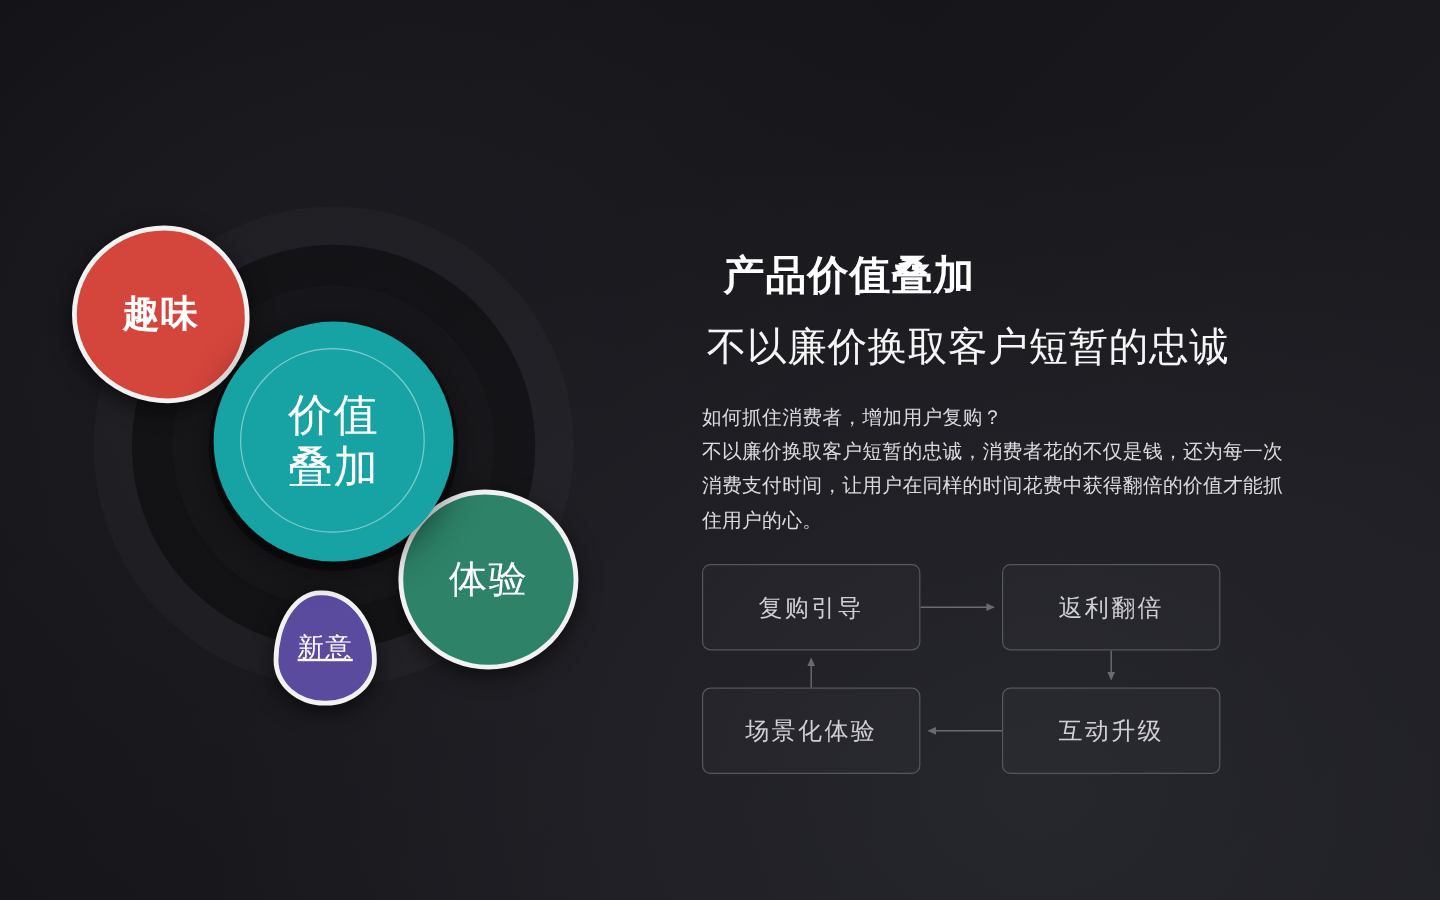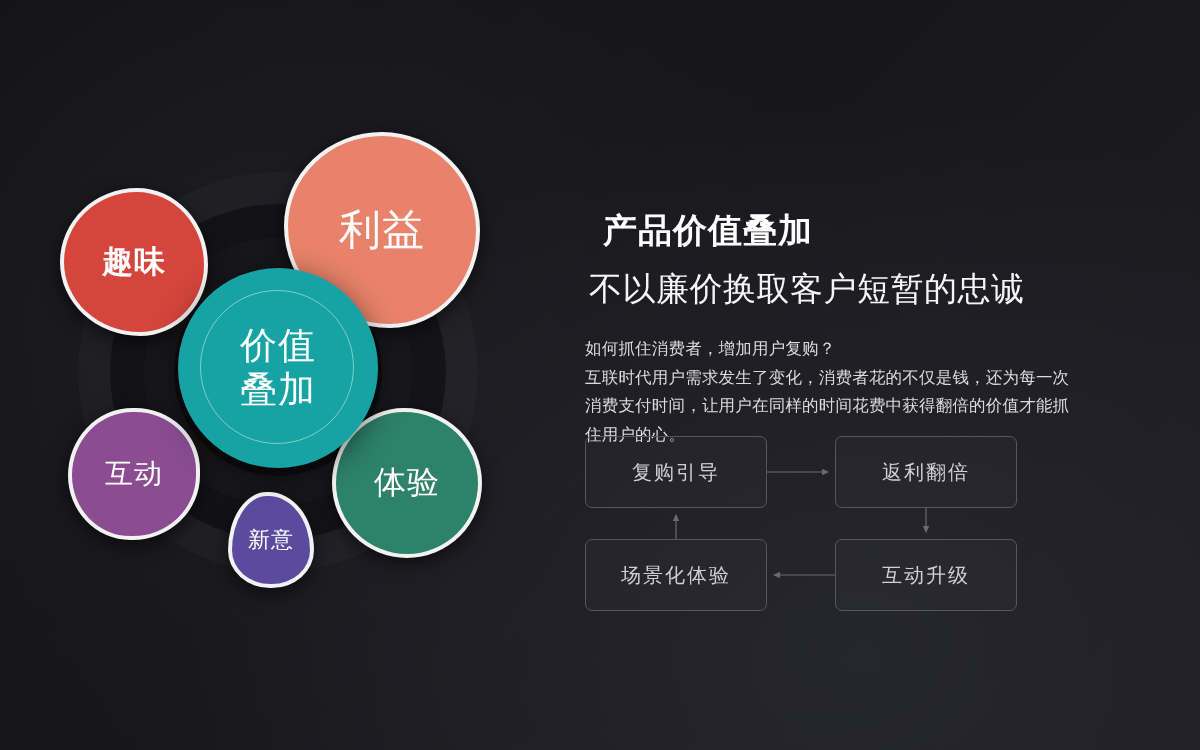--- a/index.html
+++ b/index.html
@@ -103,20 +103,21 @@
     font-size: 32px;
     z-index: 3;
   }
   .bubble-xinyi {
     left: 188px; top: 372px;
     width: 86px; height: 96px;
     background: #5b4b9e;
     border-radius: 46% 54% 50% 50% / 62% 62% 40% 40%;
     font-size: 22px;
     z-index: 5;
+    text-decoration: underline;
   }
 
   
   .bubble-center {
     left: 138px; top: 148px;
     width: 200px; height: 200px;
     background: #17a3a3;
     border-radius: 50%;
     border: none;
     font-size: 37px;
@@ -167,21 +168,21 @@
     line-height: 1.72;
     color: #dcdcdc;
     letter-spacing: 0.2px;
     max-width: 500px;
   }
 
   
   #flowchart {
     position: absolute;
     left: 585px;
-    top: 436px;
+    top: 470px;
     width: 432px;
     height: 175px;
     text-align: right;
   }
   .flow-box {
     position: absolute;
     box-sizing: border-box;
     width: 182px;
     height: 72px;
     border: 1px solid #56565e;
@@ -218,27 +219,21 @@
 
     <div class="bg-ring bg-ring-outer" data-interactable="false"></div>
     <div class="bg-ring bg-ring-mid" data-interactable="false"></div>
     <div class="bg-ring bg-ring-inner" data-interactable="false"></div>
     <div class="bg-ring bg-ring-core" data-interactable="false"></div>
 
     <div class="bubble bubble-quwei" data-interactable="true">
       <span class="bubble-label" data-interactable="false">趣味</span>
     </div>
 
-    <div class="bubble bubble-liyi" data-interactable="true">
-      <span class="bubble-label" data-interactable="false">利益</span>
-    </div>
-
-    <div class="bubble bubble-hudong" data-interactable="true">
-      <span class="bubble-label" data-interactable="false">互动</span>
-    </div>
+
 
     <div class="bubble bubble-tiyan" data-interactable="true">
       <span class="bubble-label" data-interactable="false">体验</span>
     </div>
 
     <div class="bubble bubble-center" data-interactable="true">
       <div class="center-ring" data-interactable="false"></div>
       <div class="center-text" data-interactable="false">
         <span data-interactable="false">价值</span><br>
         <span data-interactable="false">叠加</span>
@@ -247,21 +242,21 @@
 
     <div class="bubble bubble-xinyi" data-interactable="true">
       <span class="bubble-label" data-interactable="false">新意</span>
     </div>
   </div>
 
   <div id="content" data-interactable="false">
     <h1 id="heading-main" data-interactable="false">产品价值叠加</h1>
     <h2 id="heading-sub" data-interactable="false">不以廉价换取客户短暂的忠诚</h2>
     <p id="body-copy" data-interactable="false" style="white-space: pre-line;">如何抓住消费者，增加用户复购？
-互联时代用户需求发生了变化，消费者花的不仅是钱，还为每一次消费支付时间，让用户在同样的时间花费中获得翻倍的价值才能抓住用户的心。</p>
+不以廉价换取客户短暂的忠诚，消费者花的不仅是钱，还为每一次消费支付时间，让用户在同样的时间花费中获得翻倍的价值才能抓住用户的心。</p>
   </div>
 
   <div id="flowchart" data-interactable="false">
 
     <svg id="flow-arrows" viewBox="0 0 432 175" data-interactable="false">
       <defs>
         <marker id="ah-r" markerWidth="7" markerHeight="7" refX="6" refY="3.2" orient="auto" markerUnits="userSpaceOnUse">
           <path d="M0,0 L7,3.2 L0,6.4 z" fill="#6a6a72"></path>
         </marker>
       </defs>

